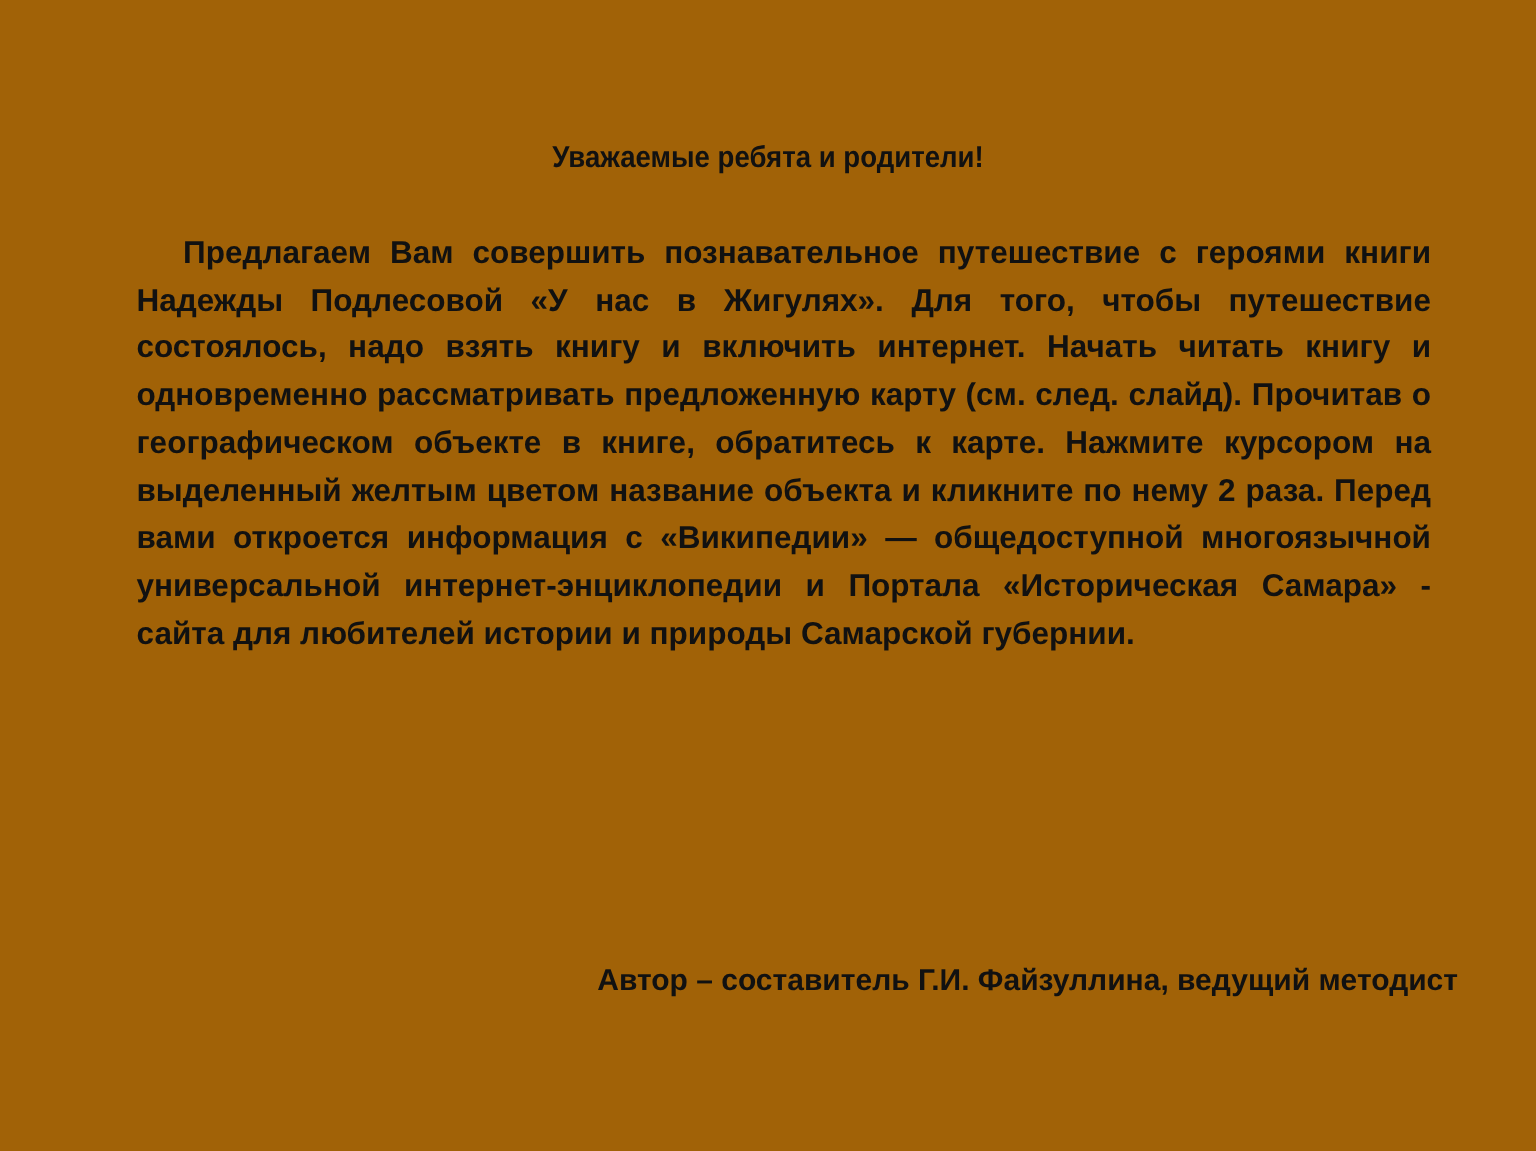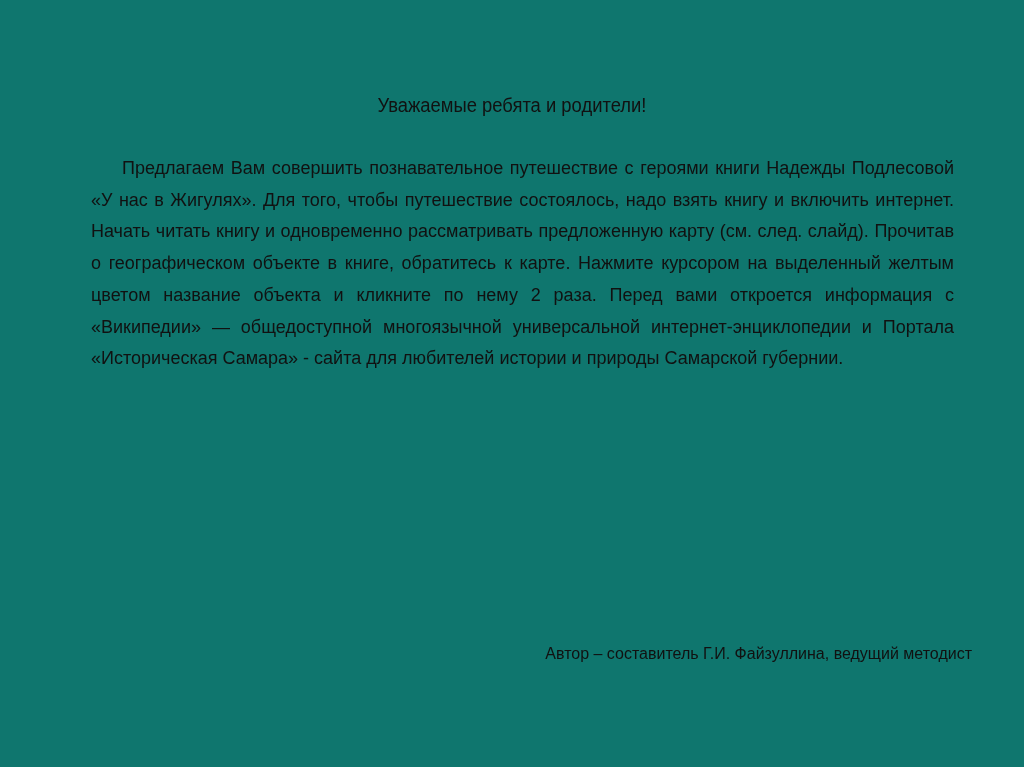--- a/index.html
+++ b/index.html
@@ -12,52 +12,53 @@
       height: 767px;
       position: relative;
       overflow: hidden;
       font-family: "Liberation Sans", sans-serif;
       color: #111111;
     }
     .slide {
       position: absolute;
       left: 0; top: 0;
       width: 1024px; height: 767px;
-      background: #0f766e;
+      background: #a16207;
+      font-weight: bold;
     }
     .greeting {
       position: absolute;
       top: 91px;
       left: 0;
       width: 1024px;
       text-align: center;
       font-size: 20px;
       line-height: 28px;
       transform: scaleX(0.92);
       transform-origin: center;
     }
     .body-text {
       position: absolute;
       left: 91px;
       top: 153px;
       width: 863px;
-      font-size: 18px;
+      font-size: 21px;
       line-height: 31.7px;
       text-align: justify;
     }
     .body-text p {
       margin: 0 0 6px 0;
       text-indent: 31px;
     }
     .body-text p.last { margin-bottom: 0; }
     .signature {
       position: absolute;
       top: 640px;
       right: 52px;
-      font-size: 16px;
+      font-size: 20px;
       line-height: 28px;
       white-space: nowrap;
     }
   </style>
 </head>
 <body>
 
 <div class="slide">
   <div class="greeting">Уважаемые ребята и родители!</div>
 

